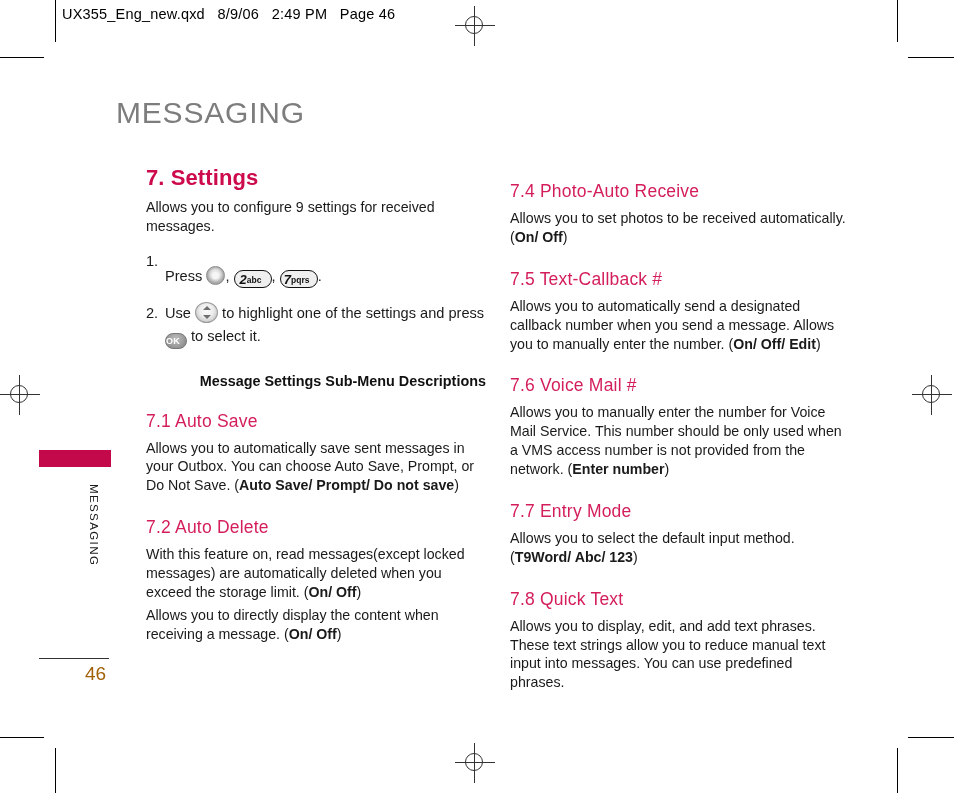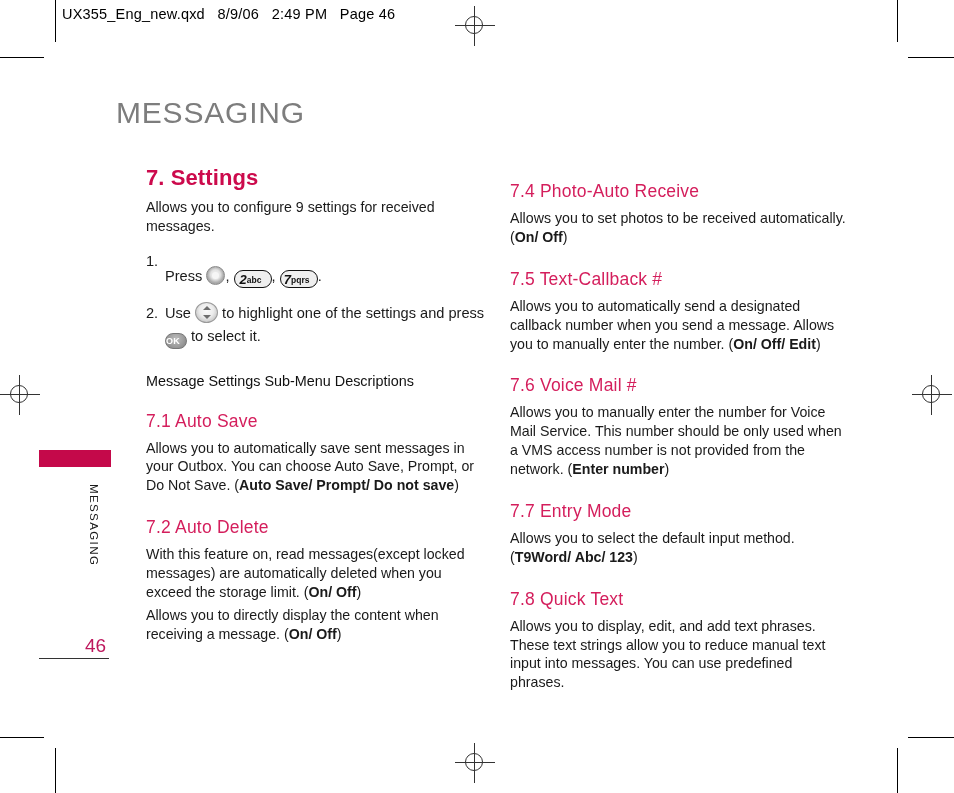--- a/index.html
+++ b/index.html
@@ -94,22 +94,23 @@
     margin: 0 0 4px 0;
     font-size: 14.2px;
     line-height: 1.33;
     color: #1a1a1a;
   }
   p.body-text b { font-weight: 700; }
 
   .bold-head {
     margin: 24px 0 10px 0;
     font-size: 14.4px;
-    font-weight: 400;
+    font-weight: 700;
     color: #111;
+    text-align: right;
   }
 
   
   ol.steps {
     margin: 14px 0 0 0;
     padding: 0;
     list-style: none;
   }
   ol.steps li {
     position: relative;
@@ -231,23 +232,23 @@
     position: absolute;
     left: 39px;
     top: 658px;
     width: 70px;
     height: 1px;
     background: #333;
   }
   .page-num {
     position: absolute;
     left: 85px;
-    top: 635px;
+    top: 663px;
     font-size: 19px;
-    color: #be185d;
+    color: #a16207;
   }
 </style>
 </head>
 <body>
 
 <div class="crop-line" style="left:55px;top:0;width:1px;height:42px;"></div>
 <div class="crop-line" style="left:0;top:57px;width:44px;height:1px;"></div>
 <div class="crop-line" style="left:897px;top:0;width:1px;height:42px;"></div>
 <div class="crop-line" style="left:908px;top:57px;width:46px;height:1px;"></div>
 <div class="crop-line" style="left:55px;top:748px;width:1px;height:45px;"></div>

